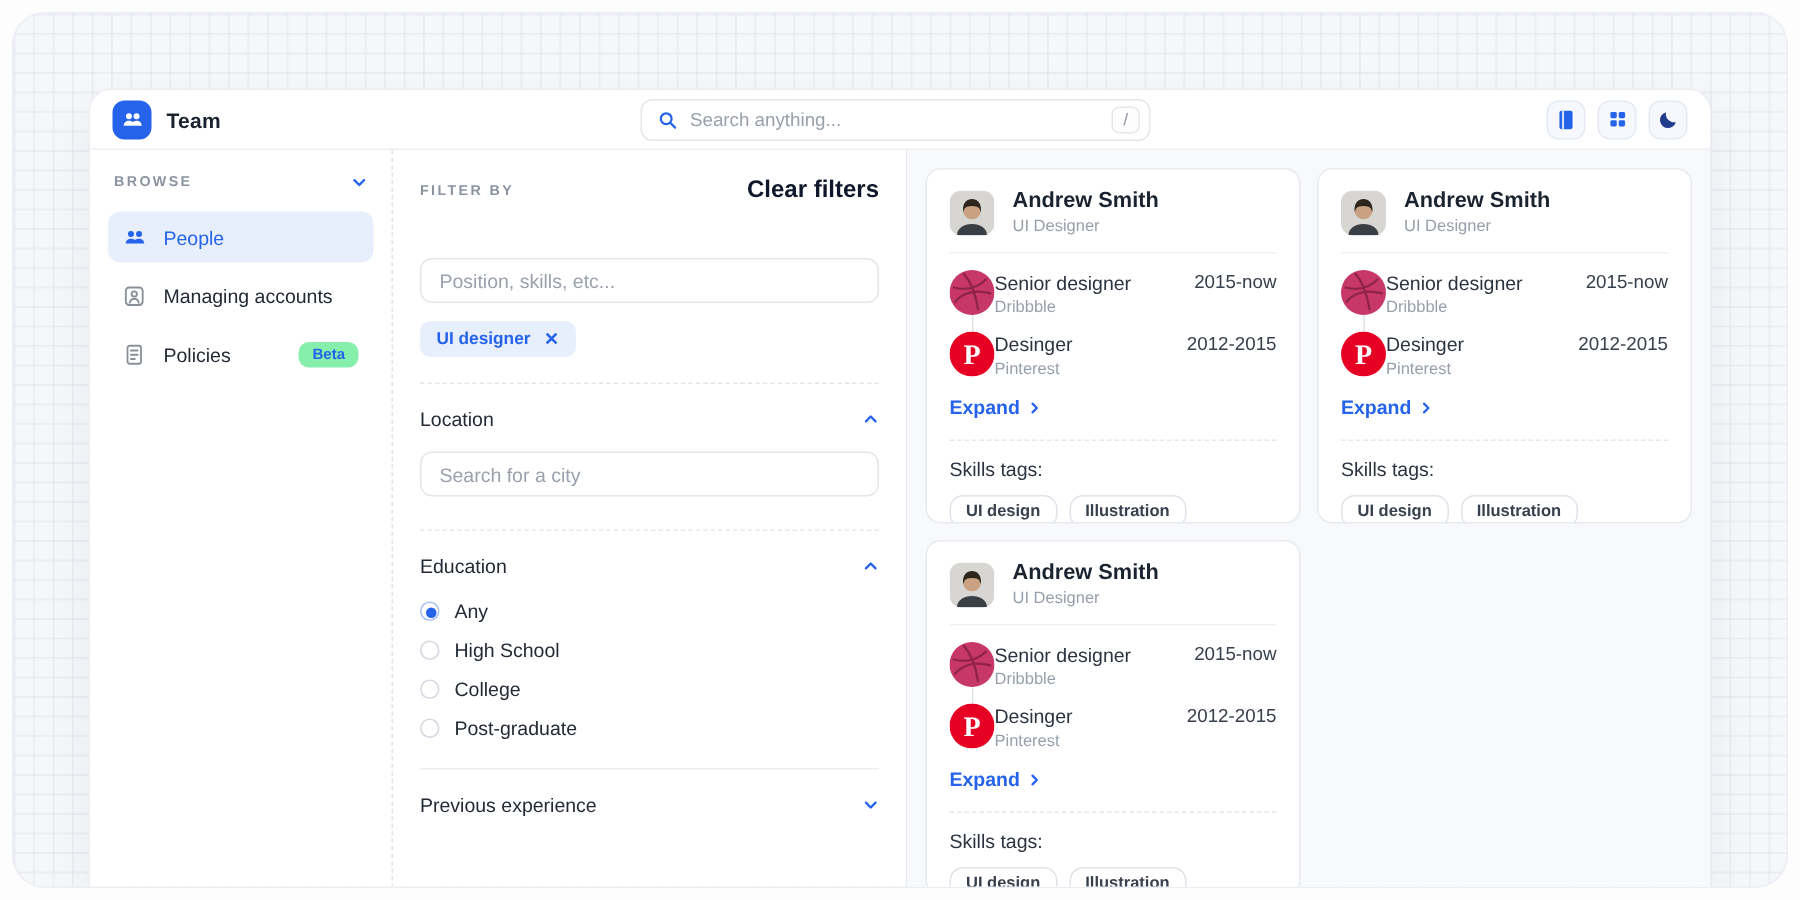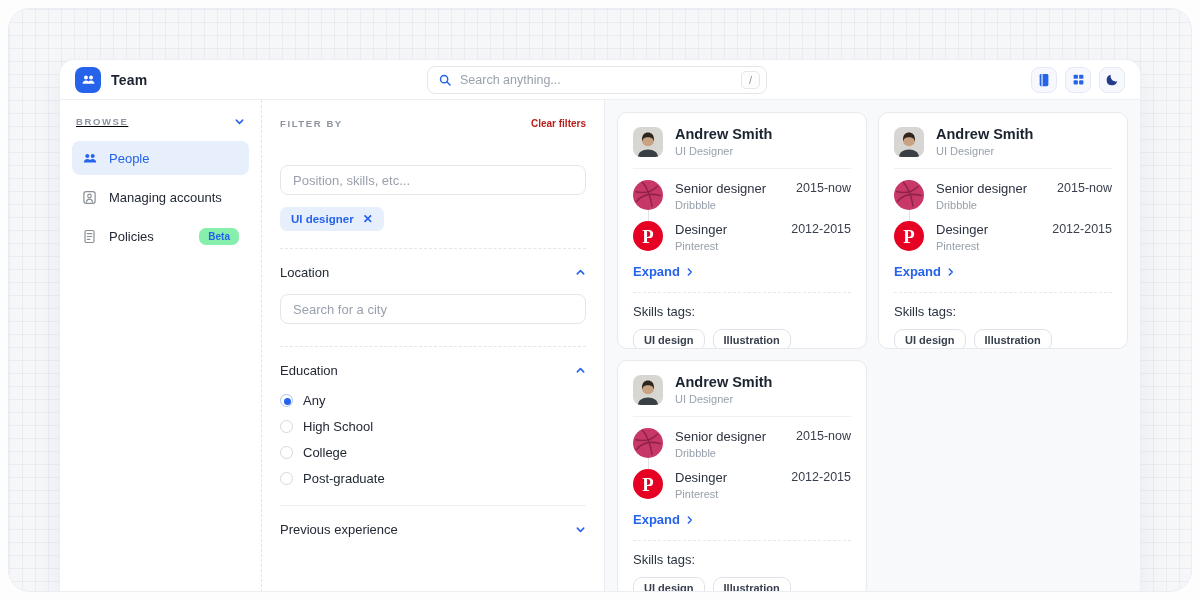--- a/index.html
+++ b/index.html
@@ -29,34 +29,34 @@
   .kbd { border:1px solid #e4e7ec; border-radius:5px; color:#8a919d; font-size:11px; padding:2px 7px; background:#fdfdfe; }
   .header-actions { margin-left:auto; display:flex; gap:8px; }
   .icon-btn { width:26px; height:26px; border-radius:8px; background:#f6f8fe; border:1px solid #e4e9f5;
     display:flex; align-items:center; justify-content:center; cursor:pointer; }
 
   
   .app-body { flex:1; display:flex; min-height:0; }
 
   
   .sidebar { width:202px; flex:0 0 202px; border-right:1px dashed #dfe3ea; padding:16px 12px; }
-  .browse-row { display:flex; align-items:center; justify-content:space-between; padding:0 4px; margin-bottom:14px;text-decoration:underline; }
+  .browse-row { display:flex; align-items:center; justify-content:space-between; padding:0 4px; margin-bottom:14px; }
   .browse-label { color:#8b93a1; font-size:9.5px; font-weight:bold; letter-spacing:1.6px; }
   .nav-item { height:34px; display:flex; align-items:center; gap:11px; padding:0 10px; border-radius:8px;
     font-size:13px; color:#232a35; margin-bottom:5px; cursor:pointer; }
   .nav-item.active { background:#e7eefc; color:#2563eb; }
   .nav-item .nav-ic { width:16px; display:flex; }
   .badge { margin-left:auto; background:#86efac; color:#2563eb; font-size:10px; font-weight:bold;
     padding:3px 9px; border-radius:7px; }
 
   
   .filter { width:343px; flex:0 0 343px; border-right:1px solid #e9ebf0; padding:18px 18px 0; }
   .filter-head { display:flex; align-items:center; justify-content:space-between; margin-bottom:22px; }
   .filter-title { color:#8b93a1; font-size:9.5px; font-weight:bold; letter-spacing:1.6px; }
-  .clear-link { color:#b91c1c; font-size:10px; font-weight:bold; cursor:pointer; text-decoration:none; }
+  .clear-link { color:#0f172a; font-size:16px; font-weight:bold; cursor:pointer; text-decoration:none; }
   .sec-head { display:flex; align-items:center; justify-content:space-between; font-size:13px; color:#232a35; cursor:pointer; }
   .f-input { width:100%; height:30px; border:1px solid #e3e6eb; border-radius:8px; padding:0 12px; font-size:13px;
     color:#3a4250; font-family:"Liberation Sans", sans-serif; outline:none; margin-top:14px; }
   .f-input::placeholder { color:#9aa1ad; }
   .chip { display:inline-flex; align-items:center; gap:9px; background:#e7eefc; color:#2563eb; font-size:11.5px;
     font-weight:bold; padding:5px 11px; border-radius:7px; margin-top:12px; cursor:pointer; }
   .chip .x { font-size:12px; font-weight:bold; }
   .f-divider { border-top:1px dashed #e3e6ec; margin:17px 0 16px; }
   .slider-wrap { margin-top:13px; }
   .slider-label { font-size:11.5px; color:#3a4250; margin-bottom:6px; }
@@ -74,21 +74,21 @@
     grid-template-columns:250px 250px; grid-auto-rows:237px; gap:11px 11px; align-content:start; }
   .card { background:#fff; border:1px solid #e7e9ee; border-radius:10px; padding:13px 15px; overflow:hidden; }
   .profile { display:flex; align-items:center; gap:12px; }
   .avatar { width:30px; height:30px; border-radius:8px; overflow:hidden; flex:0 0 30px; }
   .name { font-size:14.5px; font-weight:bold; color:#1b2330; }
   .role { font-size:11px; color:#98a0ab; margin-top:3px; }
   .hr { border-top:1px solid #eef0f4; margin:11px 0; }
   .hr.dashed { border-top-style:dashed; border-color:#e5e8ed; margin:12px 0 11px; }
   .timeline { position:relative; }
   .tl-line { position:absolute; left:15px; top:28px; height:18px; width:1px; background:#dfe3e9; }
-  .xp { display:flex; gap:12px; margin-bottom:10px; position:relative; }
+  .xp { display:flex; margin-bottom:10px; position:relative; }
   .xp-icon { width:30px; height:30px; flex:0 0 30px; }
   .xp-main { flex:1; padding-top:1px; }
   .xp-title { font-size:13px; color:#2b3340; }
   .xp-sub { font-size:11px; color:#98a0ab; margin-top:3px; }
   .xp-date { font-size:12.5px; color:#39404d; padding-top:1px; }
   .expand { display:inline-flex; align-items:center; gap:5px; color:#2563eb; font-size:13px; font-weight:bold;
     text-decoration:none; cursor:pointer; margin-top:2px; }
   .skills-label { font-size:13px; color:#2b3340; margin-bottom:10px; }
   .tags { display:flex; gap:8px; }
   .skill { border:1px solid #dfe2e8; border-radius:9px; padding:4px 10px; font-size:11px; font-weight:bold;

